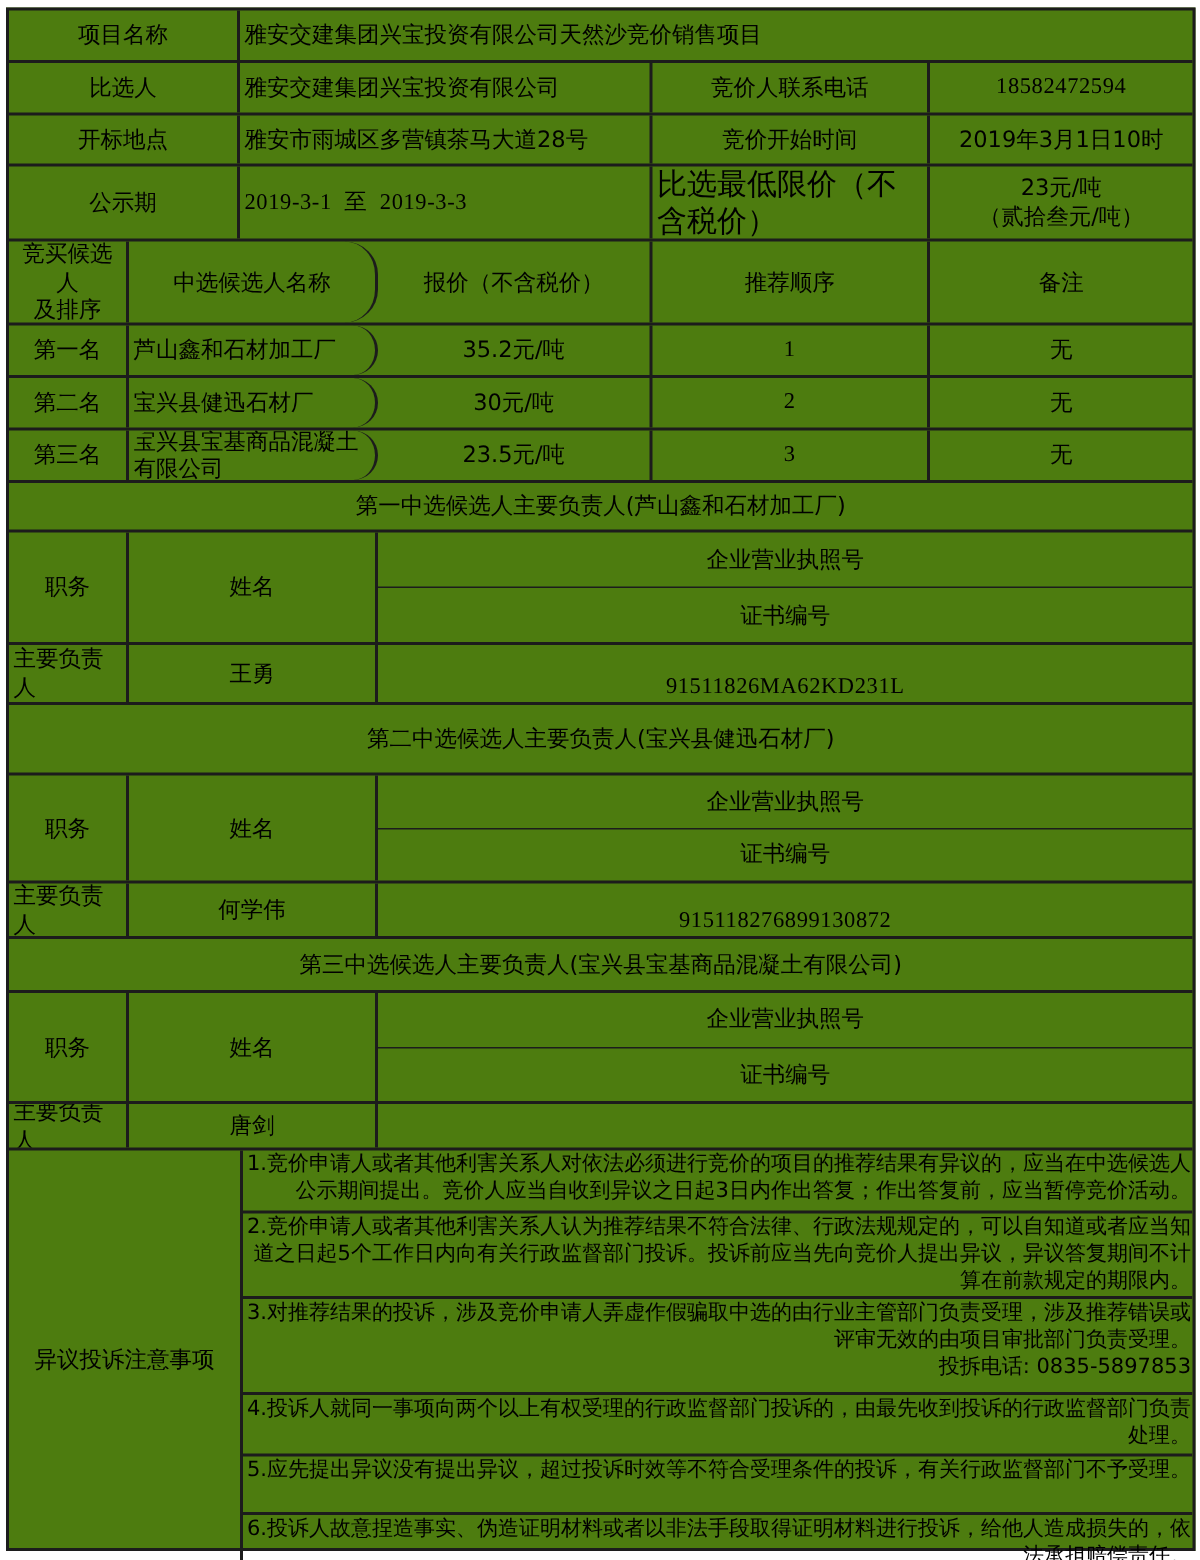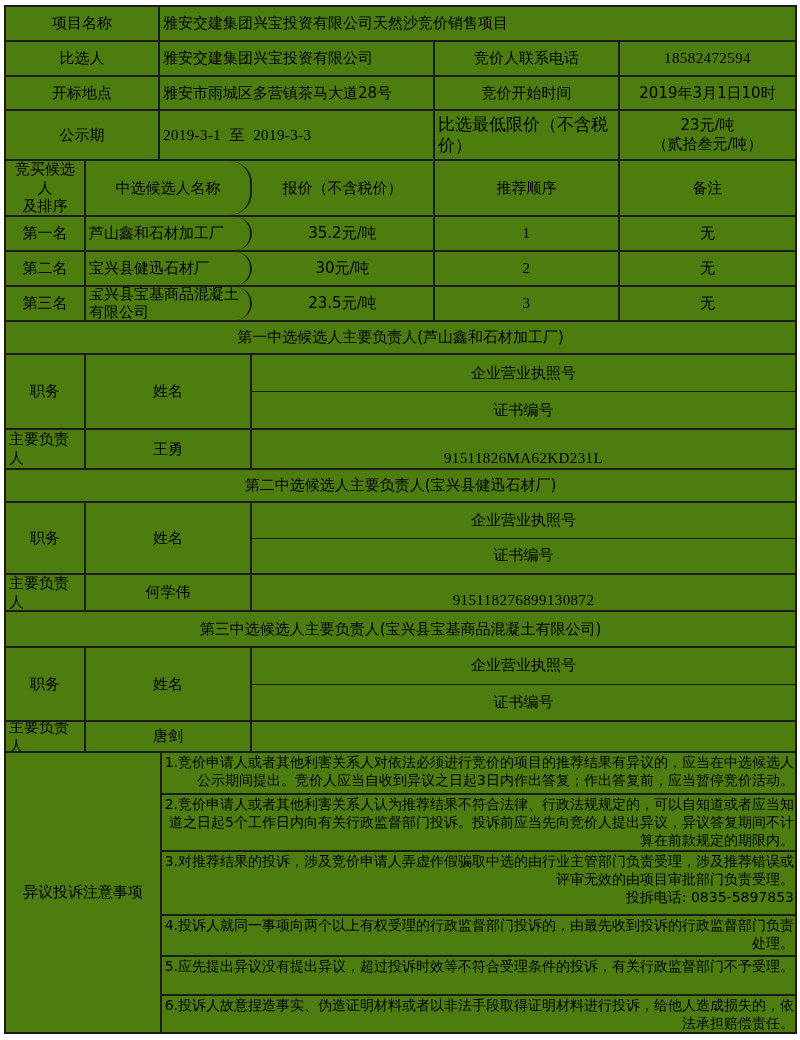--- a/index.html
+++ b/index.html
@@ -31,21 +31,21 @@
   .w-l  { width:154px; } .w-v { width:275px; } .w-l2 { width:185px; } .w-v2 { flex:1; }
   
   .w-c1 { width:80px; } .w-c2 { width:166px;border-radius:22px; } .w-c3 { width:183px; }
   .w-c4 { width:185px; } .w-c5 { flex:1; }
   
   .w-p1 { width:80px; } .w-p2 { width:166px; } .w-p3 { flex:1;align-items:flex-end; }
   
   .w-n1 { width:156px; } .w-n2 { flex:1; }
   .half { width:100%; flex:1; display:flex; align-items:center; justify-content:center; }
   .half.b1 { border-bottom:1px solid var(--bc); }
-  .small { font-size:17px; padding:0 1px; }
+  .small { font-size:20px; padding:0 1px; }
   .notes-body { align-items:stretch; }
   .note-item {
     width:100%; border-bottom:2px solid var(--bc); overflow:hidden;
     font-size:14px; line-height:18px; padding:0 1px; text-align:right;
     white-space:pre-line; flex:0 0 auto;
   }
   .note-item.last { border-bottom:none; flex:1 1 auto; }
 </style>
 </head>
 <body>
@@ -120,21 +120,21 @@
       <div class="half b1">企业营业执照号</div>
       <div class="half">证书编号</div>
     </div>
   </div>
   <div class="row" style="height:40px">
     <div class="cell w-p1 left">主要负责人</div>
     <div class="cell w-p2">王勇</div>
     <div class="cell w-p3 end ser">91511826MA62KD231L</div>
   </div>
 
-  <div class="row" style="height:33px">
+  <div class="row" style="height:47px">
     <div class="cell w-v2 end">第二中选候选人主要负责人(宝兴县健迅石材厂)</div>
   </div>
   <div class="row" style="height:72px">
     <div class="cell w-p1">职务</div>
     <div class="cell w-p2">姓名</div>
     <div class="cell w-p3 end col">
       <div class="half b1">企业营业执照号</div>
       <div class="half">证书编号</div>
     </div>
   </div>

